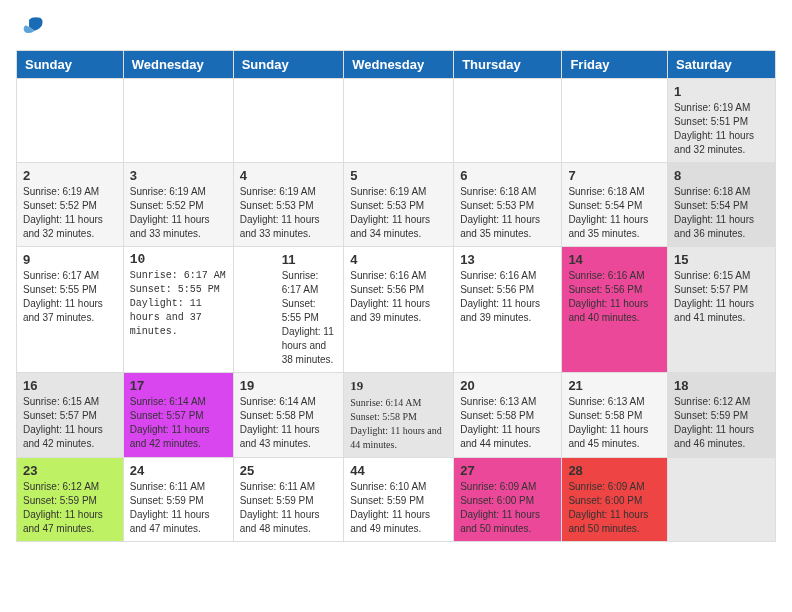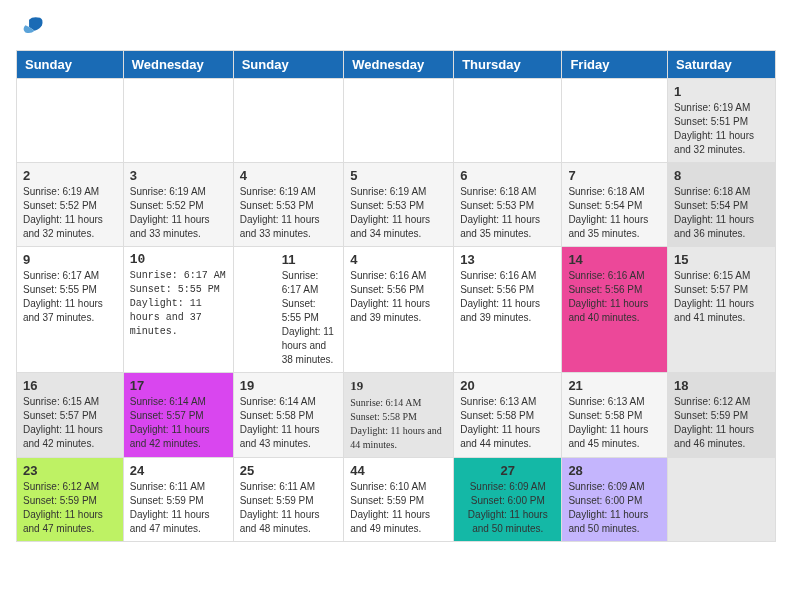--- a/index.html
+++ b/index.html
@@ -222,27 +222,27 @@
             <div class="day-info" style="white-space: pre-line;">Sunrise: 6:11 AM
 Sunset: 5:59 PM
 Daylight: 11 hours and 48 minutes.</div>
           </td>
           <td style="background: rgb(255, 255, 255);">
             <span class="day-num">44</span>
             <div class="day-info" style="white-space: pre-line;">Sunrise: 6:10 AM
 Sunset: 5:59 PM
 Daylight: 11 hours and 49 minutes.</div>
           </td>
-          <td style="background: #14b8a6; text-align: center;">
+          <td style="background: #ec4899;">
             <span class="day-num">27</span>
             <div class="day-info" style="white-space: pre-line;">Sunrise: 6:09 AM
 Sunset: 6:00 PM
 Daylight: 11 hours and 50 minutes.</div>
           </td>
-          <td style="background: #c4b5fd; margin-top: 17px;">
+          <td style="background: #ef4444; margin-top: 17px;">
             <span class="day-num">28</span>
             <div class="day-info" style="white-space: pre-line;">Sunrise: 6:09 AM
 Sunset: 6:00 PM
 Daylight: 11 hours and 50 minutes.</div>
           </td>
           <td class="empty" style="background: rgb(232, 232, 232);"></td>
         </tr>
       </tbody>
   </table>
 </div>

